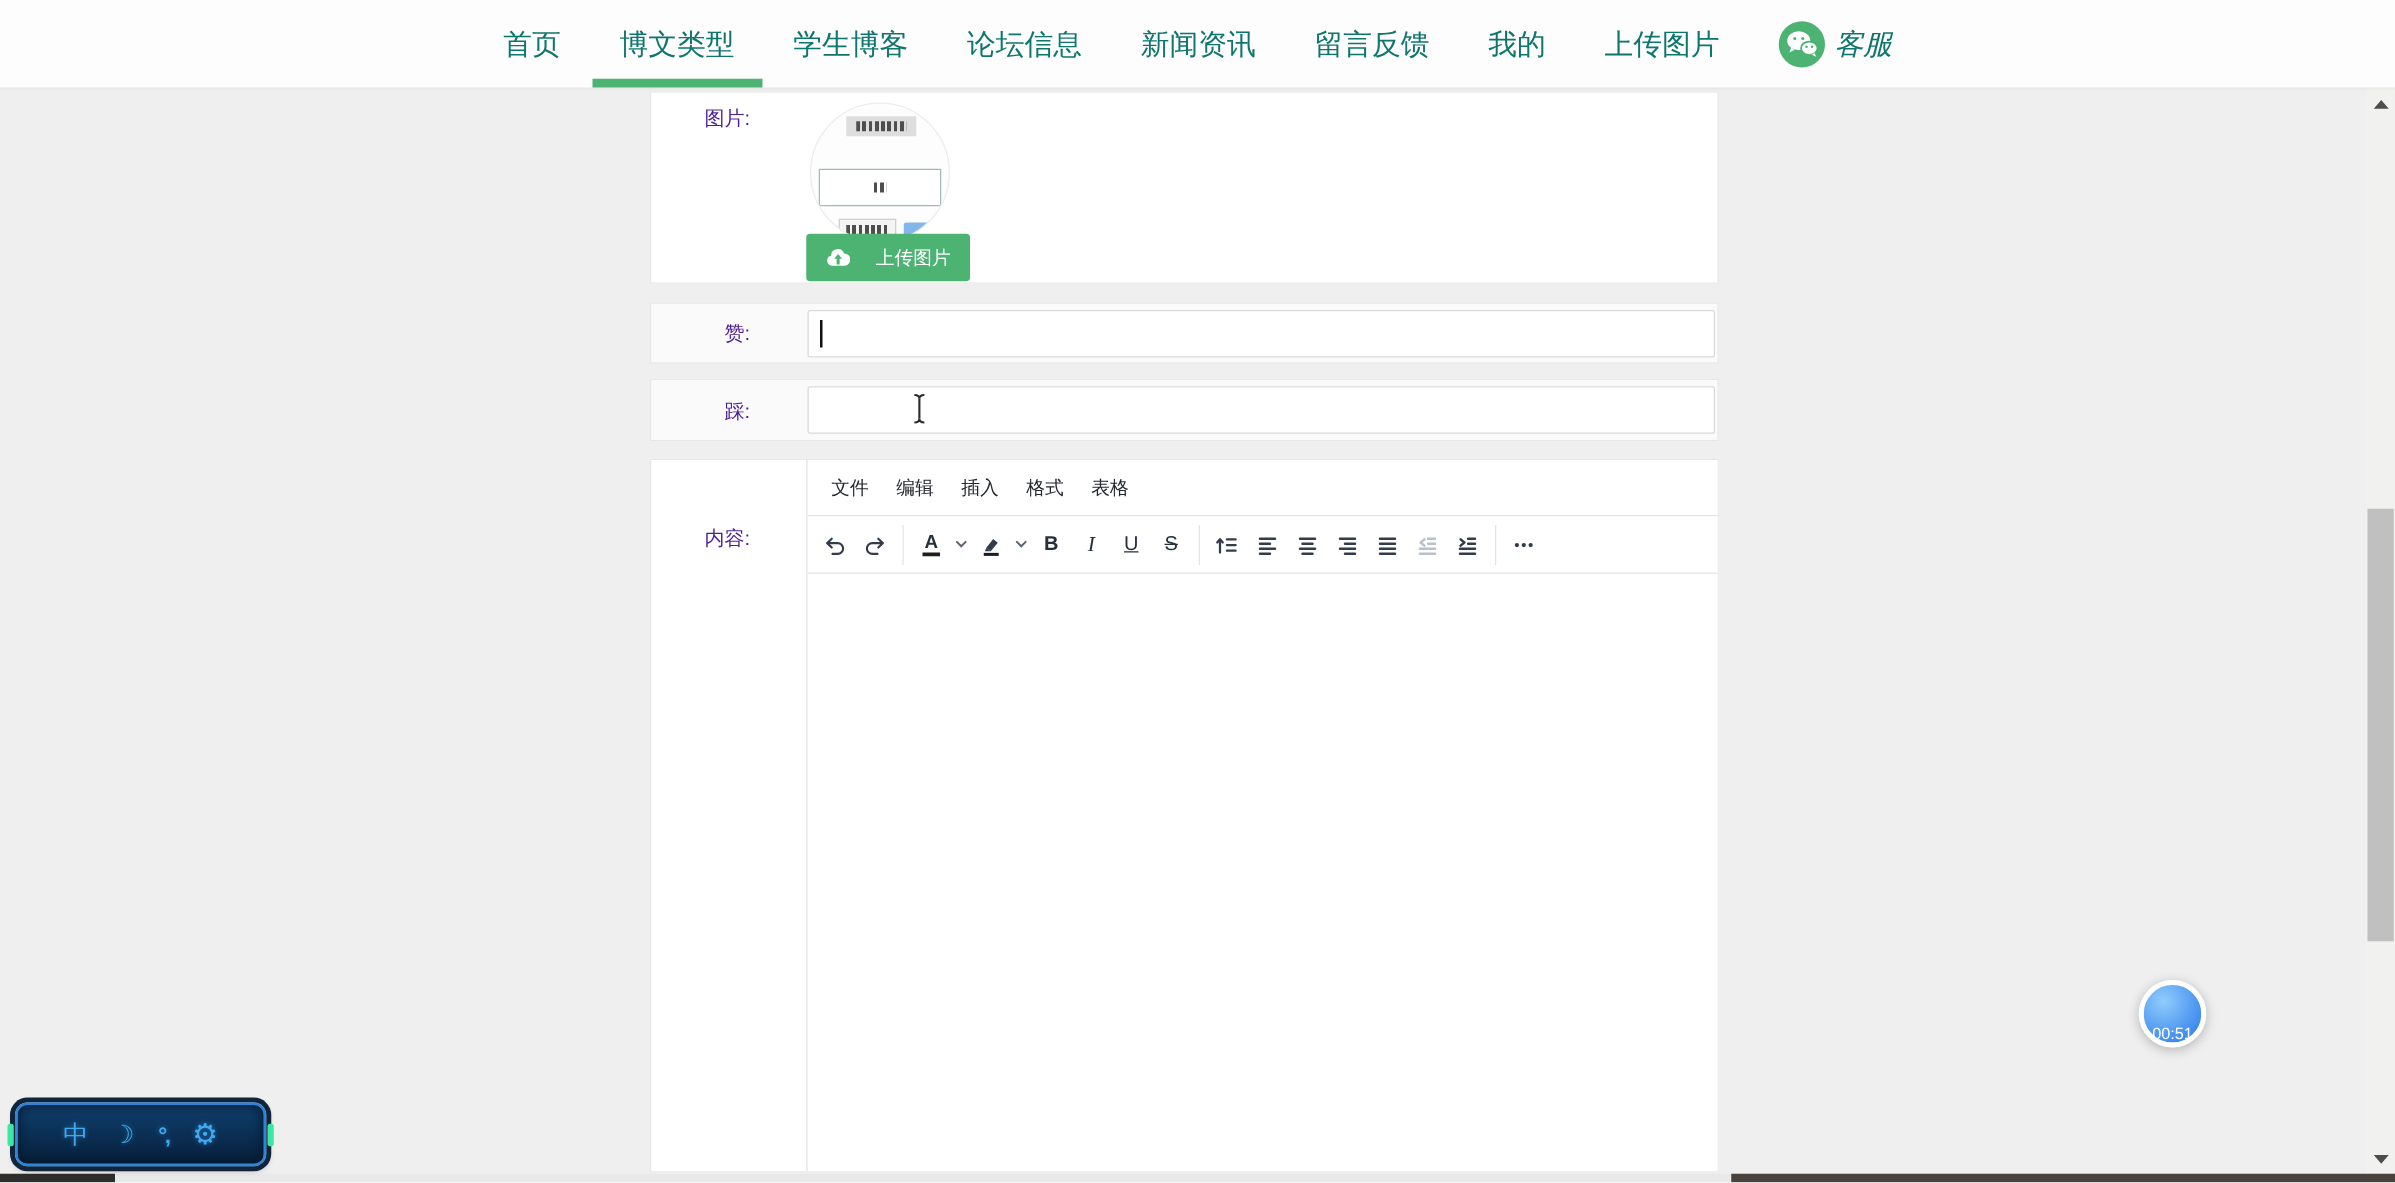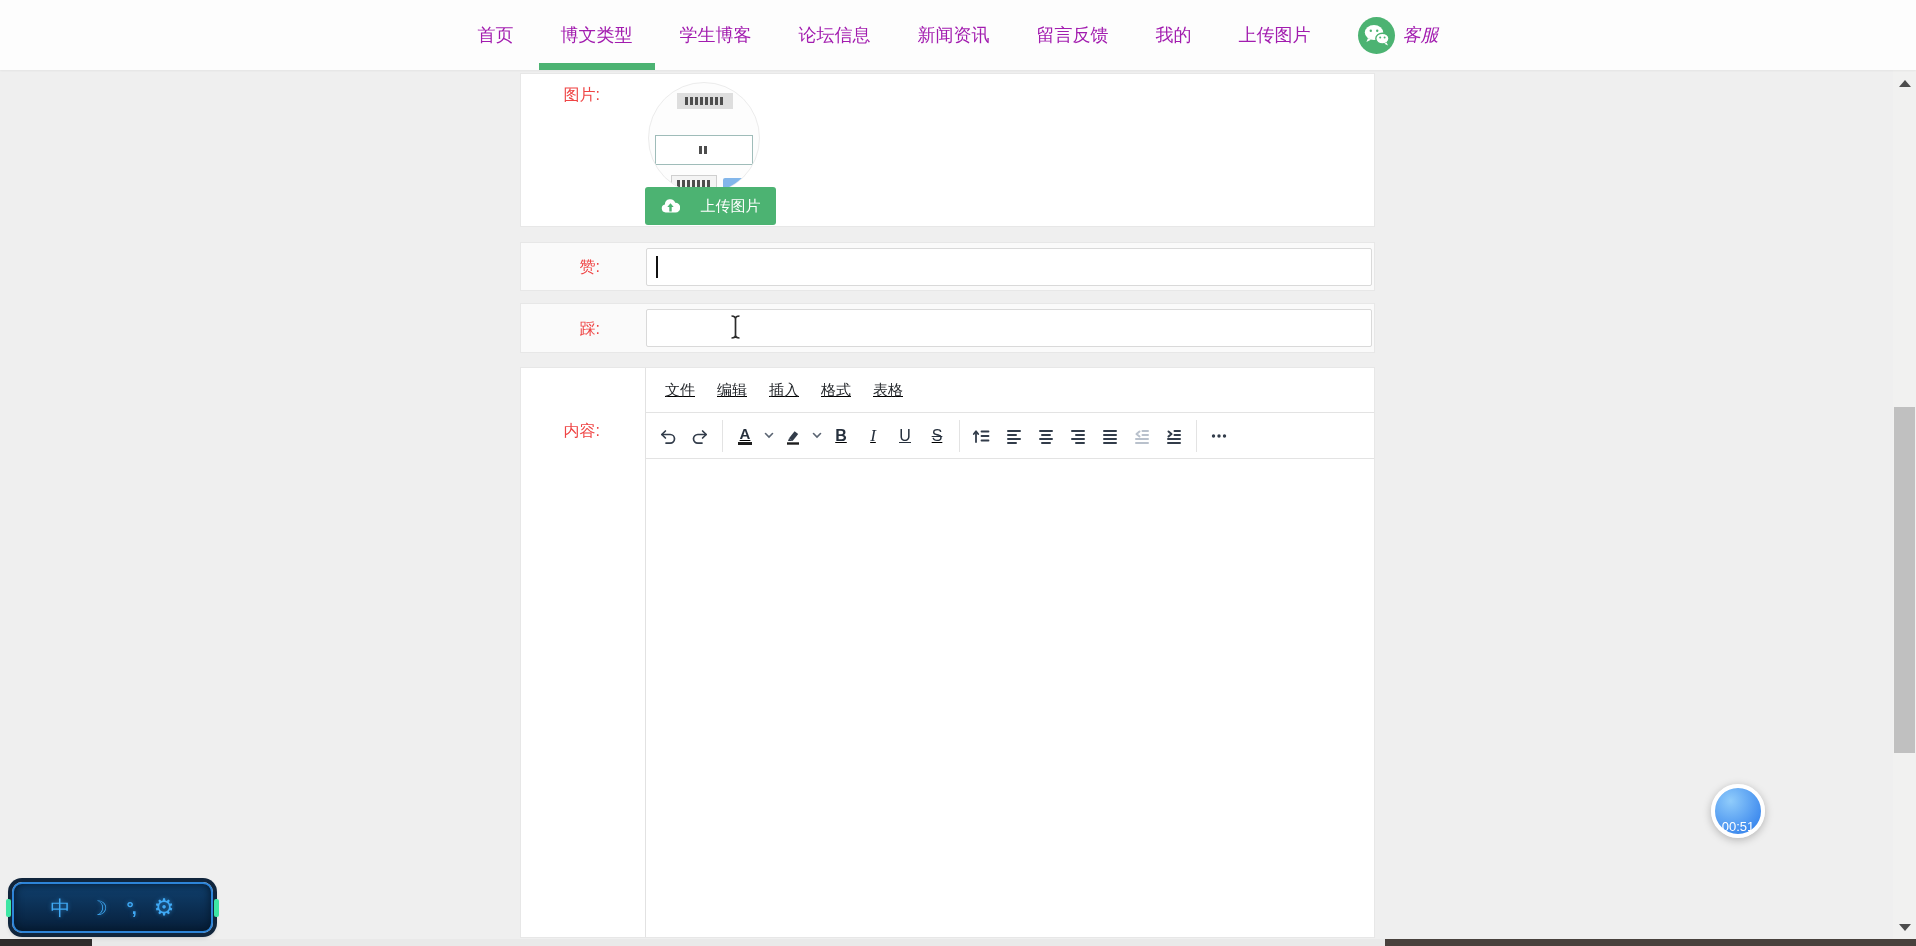--- a/index.html
+++ b/index.html
@@ -4,33 +4,33 @@
 <style>
   html,body{margin:0;padding:0;}
   body{font-family:"Liberation Sans","DejaVu Sans",sans-serif;}
   #screen{position:relative;width:1916px;height:946px;background:#efefef;overflow:hidden;}
 
   
   .nav{position:absolute;left:0;top:0;width:1916px;height:70px;background:#fdfdfd;
        display:flex;justify-content:center;align-items:stretch;gap:47px;
        box-shadow:0 1px 2px rgba(0,0,0,.05);z-index:5;}
   .nav-item{position:relative;display:flex;align-items:center;height:100%;
-       color:#a21caf;font-size:18px;cursor:pointer;white-space:nowrap;}
+       color:#0f766e;font-size:23px;cursor:pointer;white-space:nowrap;}
   .nav-item .underline{display:none;}
   .nav-item.active .underline{display:block;position:absolute;left:-22px;right:-22px;bottom:0;
        height:7px;background:#4cb372;}
   .nav-service{display:flex;align-items:center;gap:8px;font-style:italic;}
   .wechat-badge{width:37px;height:37px;border-radius:50%;background:#4cb372;position:relative;flex:0 0 auto;}
   .wechat-badge svg{position:absolute;left:0;top:0;}
 
   
   .row{position:absolute;left:520px;width:855px;background:#fff;border:1px solid #e7e7e7;box-sizing:border-box;}
   .row.gray{background:#fafafa;}
   .row-label{position:absolute;left:0;top:0;width:124px;text-align:right;box-sizing:border-box;
-       padding-right:45px;color:#ef4444;font-size:16px;}
+       padding-right:45px;color:#4c1d95;font-size:16px;}
   .mid-label{height:100%;display:flex;align-items:center;justify-content:flex-end;}
 
   #row-pic{top:73px;height:154px;}
   #row-like{top:242px;height:49px;}
   #row-dislike{top:303px;height:50px;}
   #row-content{top:367px;height:571px;}
 
   .text-input{position:absolute;left:125px;top:5px;width:726px;height:38px;box-sizing:border-box;
        border:1px solid #d9d9d9;border-radius:2px;background:#fff;font-size:15px;padding:0 10px;outline:none;}
   .caret{position:absolute;left:135px;top:13px;width:2px;height:22px;background:#111;}
@@ -46,21 +46,21 @@
        border:1px solid #9fbcb9;box-sizing:border-box;display:flex;align-items:center;justify-content:center;}
   .mini-box{position:absolute;left:22px;top:92px;width:46px;height:17px;background:#f4f4f4;
        border:1px solid #cfcfcf;box-sizing:border-box;display:flex;align-items:center;justify-content:center;}
   .mini-chip{position:absolute;left:74px;top:95px;width:24px;height:13px;background:#83b6ea;border-radius:2px;}
 
   .upload-btn{position:absolute;left:124px;top:113px;width:131px;height:38px;background:#4cb372;
        border:none;border-radius:3px;color:#fff;font-size:15px;display:flex;align-items:center;
        justify-content:center;gap:21px;cursor:pointer;font-family:inherit;}
 
   
-  .editor{position:absolute;left:124px;top:0;right:0;bottom:0;border-left:1px solid #e2e2e2;background:#fff;text-decoration:underline;}
+  .editor{position:absolute;left:124px;top:0;right:0;bottom:0;border-left:1px solid #e2e2e2;background:#fff;}
   .menubar{height:45px;display:flex;align-items:center;padding-left:8px;border-bottom:1px solid #e3e3e3;box-sizing:border-box;}
   .menu-item{padding:6px 11px;font-size:15px;color:#24272b;cursor:pointer;border-radius:3px;}
   .toolbar{height:46px;display:flex;align-items:center;padding-left:6px;border-bottom:1px solid #e3e3e3;box-sizing:border-box;}
   .tbtn{width:32px;height:32px;display:flex;align-items:center;justify-content:center;border-radius:3px;
        cursor:pointer;color:#323c4a;flex:0 0 auto;}
   .tbtn.narrow{width:16px;}
   .tbtn svg{display:block;}
   .tb-sep{width:1px;height:32px;background:#e3e3e3;margin:0 6px;flex:0 0 auto;}
   .glyph{font-size:16px;line-height:1;color:#26303d;}
   .glyph-A{font-weight:600;font-size:15px;border-bottom:3px solid #1d1d1d;padding:0 2px 1px;}

